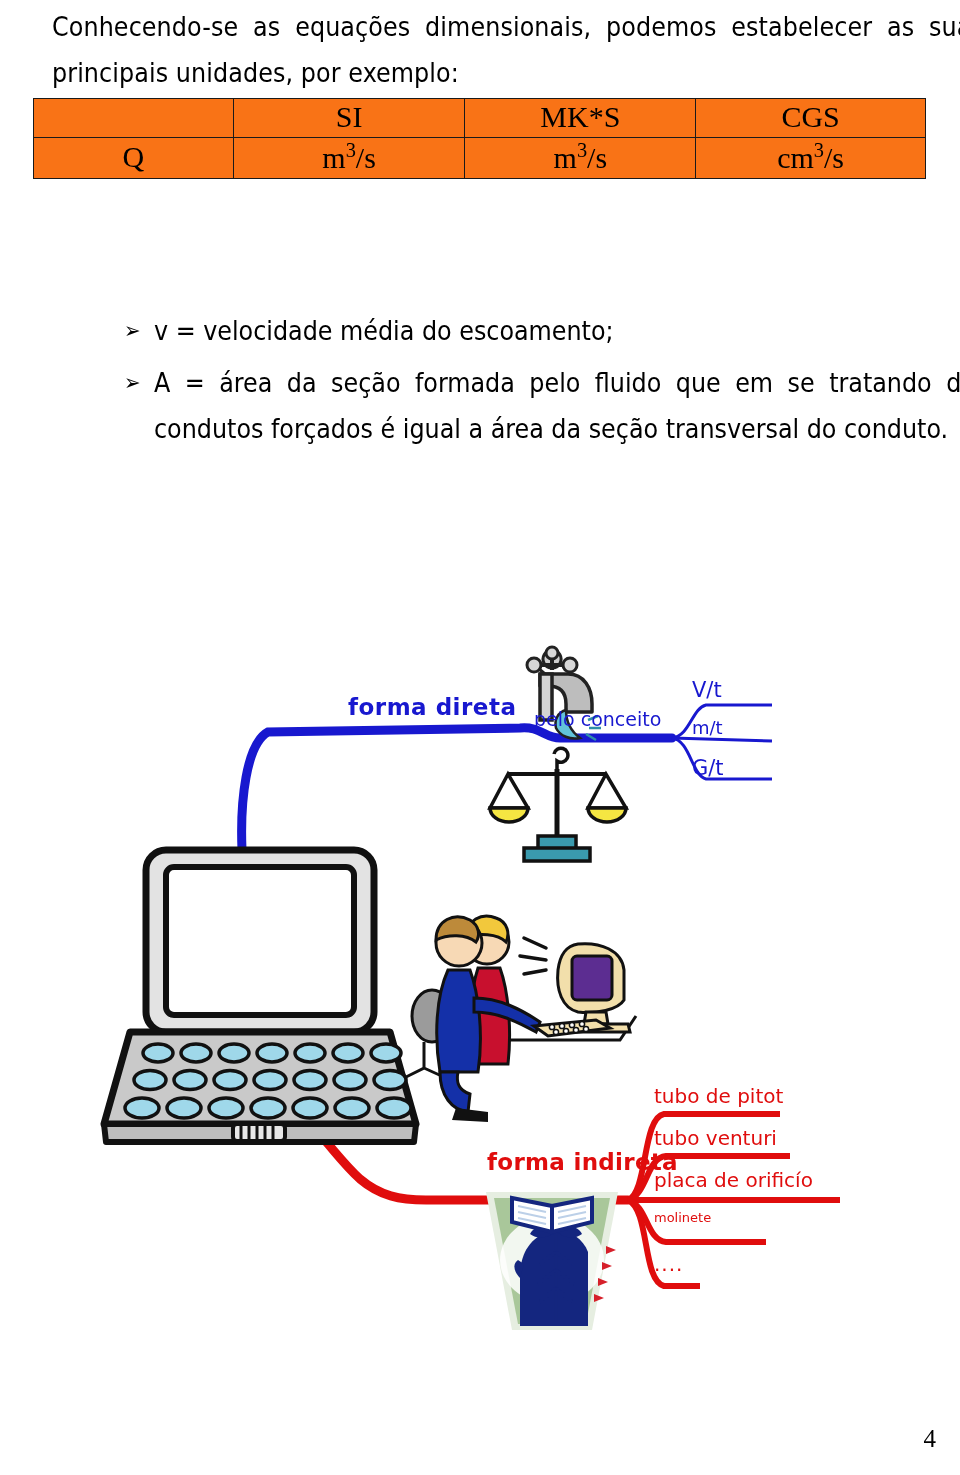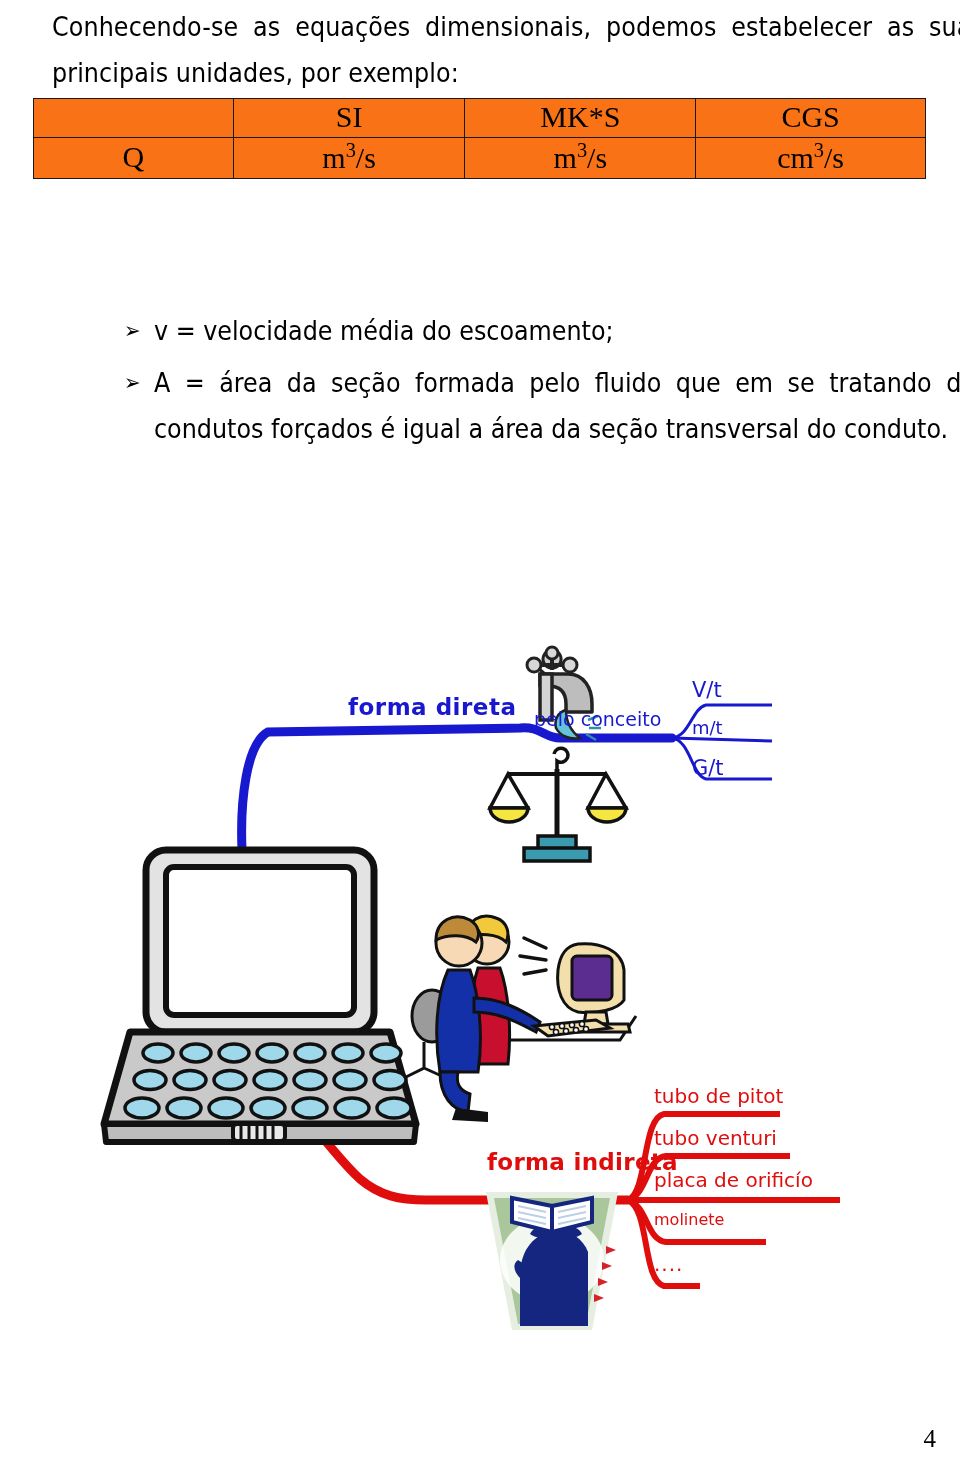--- a/index.html
+++ b/index.html
@@ -109,21 +109,21 @@
   .lbl-gt { left: 692px; top: 144px; font-size: 21px; color: #1818cf; }
 
   .lbl-forma-indireta {
     left: 447px; top: 537px;
     font-size: 23px; font-weight: bold;
     color: #e00d0d; letter-spacing: 0.3px; margin-left: 40px;
   }
   .lbl-pitot   { left: 654px; top: 472px; font-size: 20px; color: #e00d0d; }
   .lbl-venturi { left: 654px; top: 514px; font-size: 20px; color: #e00d0d; }
   .lbl-placa   { left: 654px; top: 556px; font-size: 20px; color: #e00d0d; }
-  .lbl-molinete{ left: 654px; top: 598px; font-size: 16px; color: #e00d0d; }
+  .lbl-molinete{ left: 654px; top: 598px; font-size: 13px; color: #e00d0d; }
   .lbl-etc     { left: 654px; top: 640px; font-size: 20px; color: #e00d0d; letter-spacing: 1px;}
 
   
   .laptop-text {
     position: absolute;
     left: 178px;
     top: 262px;
     width: 184px;
     text-align: center;
     font-family: "DejaVu Sans", sans-serif;

